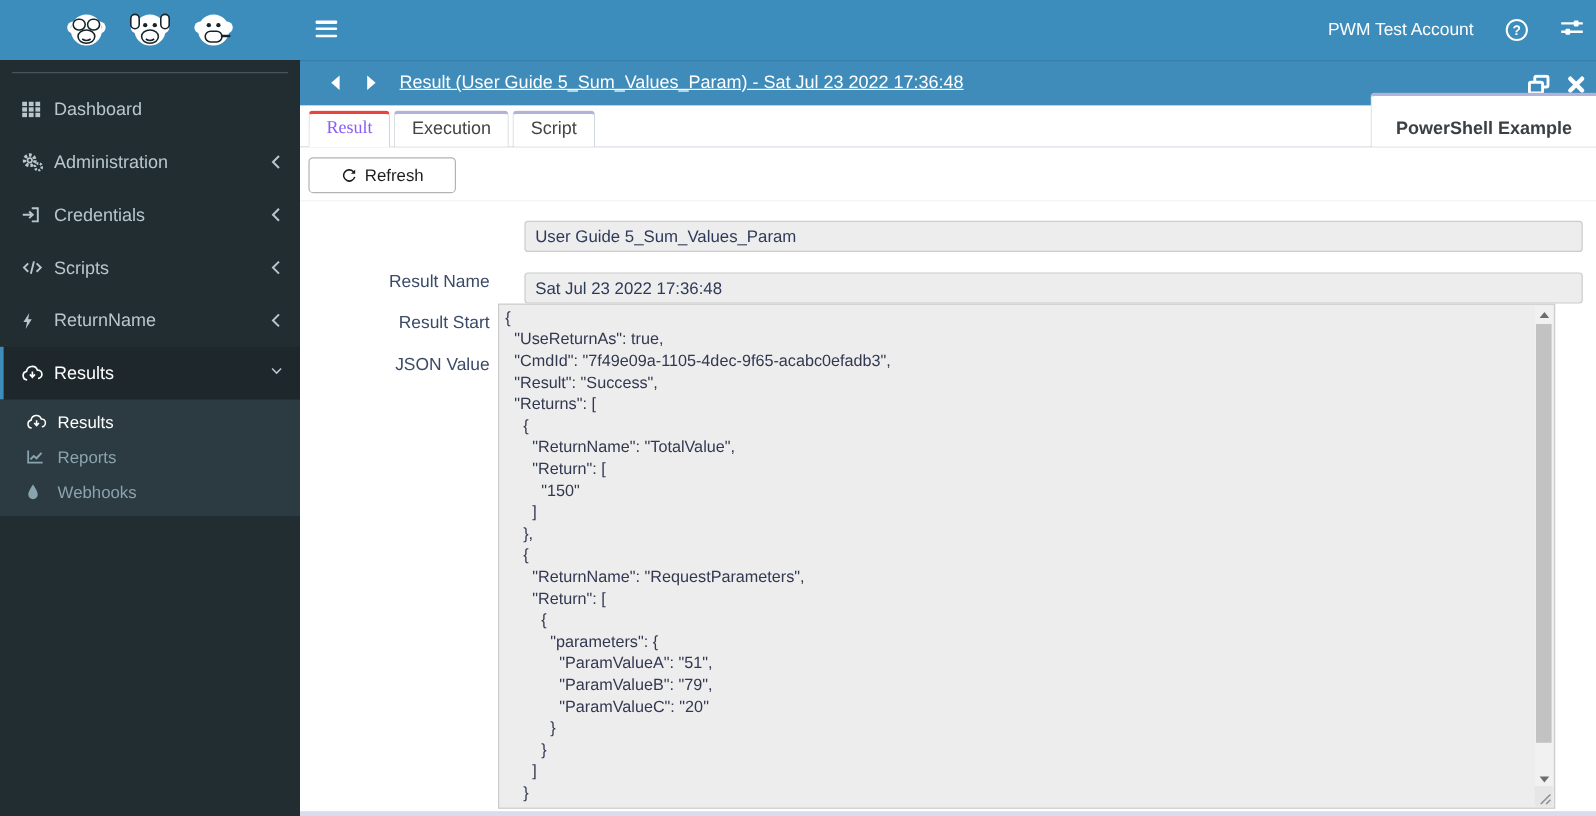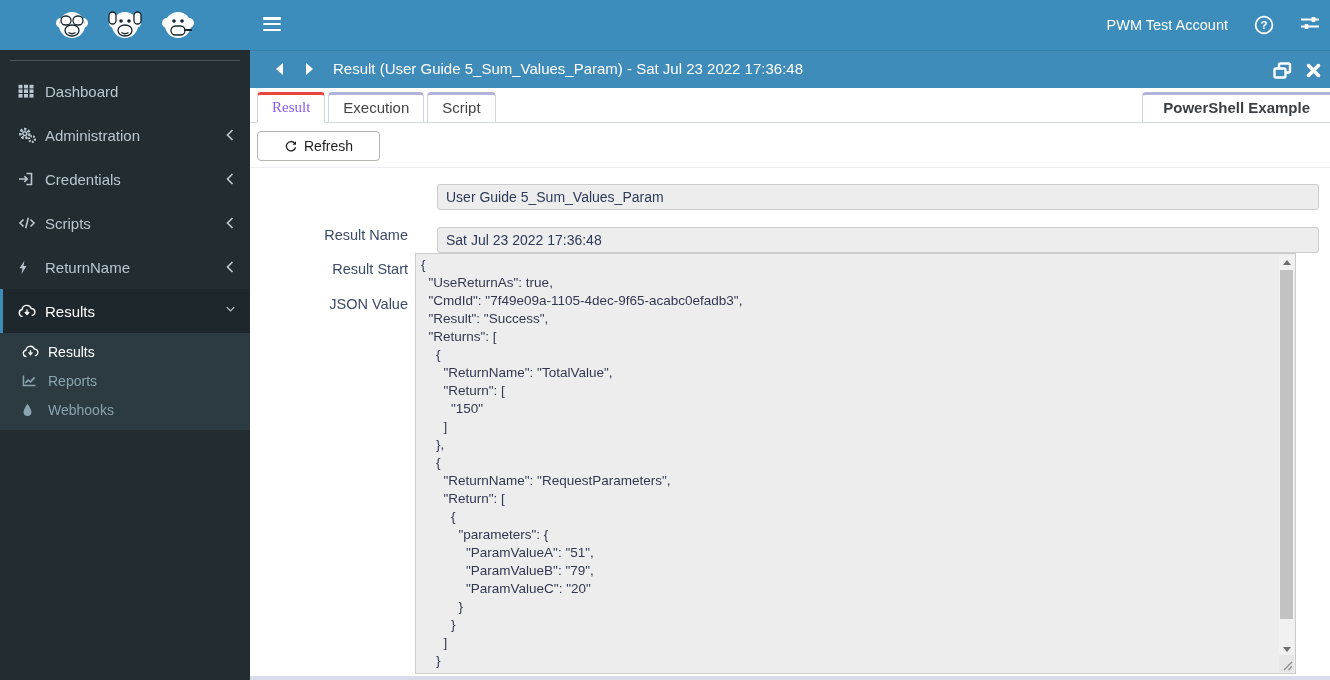--- a/index.html
+++ b/index.html
@@ -31,33 +31,33 @@
     color:#8aa4af; font-size:14px; cursor:pointer; }
   .submenu-item .mi-icon { width:17px; height:15px; display:flex; align-items:center; }
   .submenu-item.active { color:#fff; }
 
   
   .titlebar { position:absolute; left:250px; top:50px; width:1080px; height:38px;
     background:#3f8cba; border-top:1px solid #377fa9; color:#fff; }
   .tb-caret { position:absolute; top:11px; width:11px; height:15px; display:flex; color:#fff; cursor:pointer; }
   .tb-caret.left { left:24px; }
   .tb-caret.right { left:55px; }
-  .tb-title { position:absolute; left:83px; top:9px; font-size:15px; color:#fff; white-space:nowrap; }
+  .tb-title { position:absolute; left:83px; top:9px; font-size:15px; color:#fff; white-space:nowrap;text-decoration:underline; }
   .tb-icons { position:absolute; right:9px; top:0; height:38px; display:flex; align-items:center; gap:14px; }
   .tb-icon { display:flex; color:#fff; cursor:pointer; }
 
   
   .tabbar { position:absolute; left:250px; top:88px; width:1080px; height:35px; background:#fff;
     border-bottom:1px solid #d2d6de; }
   .tabs { position:absolute; left:7px; bottom:-1px; display:flex; gap:3px; }
   .tab { border:1px solid #d2d6de; border-top:3px solid #b3b3d9; border-radius:4px 4px 0 0;
     padding:4px 14px 6px 14px; font-size:15px; color:#444; background:#fff; cursor:pointer; white-space:nowrap; }
   .tab.active { border-top-color:#e64540; border-bottom:1px solid #fff; color:#8b5cf6;font-family:Liberation Serif, serif; }
   .tab-right { position:absolute; right:0; bottom:-1px; border:1px solid #d2d6de; border-top:3px solid #b3b3d9;
-    border-right:none; border-radius:4px 0 0 0; padding:4px 20px 6px 20px; font-size:15px; font-weight:700;
+    border-right:none; border-radius:4px 0 0 0; padding:19px 20px 6px 20px; font-size:15px; font-weight:700;
     color:#3a3f44; background:#fff; cursor:pointer; white-space:nowrap; }
 
   
   .toolbar { position:absolute; left:250px; top:123px; width:1080px; height:45px; background:#fff;
     border-bottom:1px solid #edeff3; }
   .refresh-btn { position:absolute; left:7px; top:8px; height:30px; padding:0 26px;
     background:#fff; border:1px solid #b3b3b3; border-radius:4px; font-size:14px; color:#1d1d1d;
     display:flex; align-items:center; gap:6px; cursor:pointer; font-family:"Liberation Sans",sans-serif; }
   .refresh-btn svg { width:14px; height:14px; }
 

